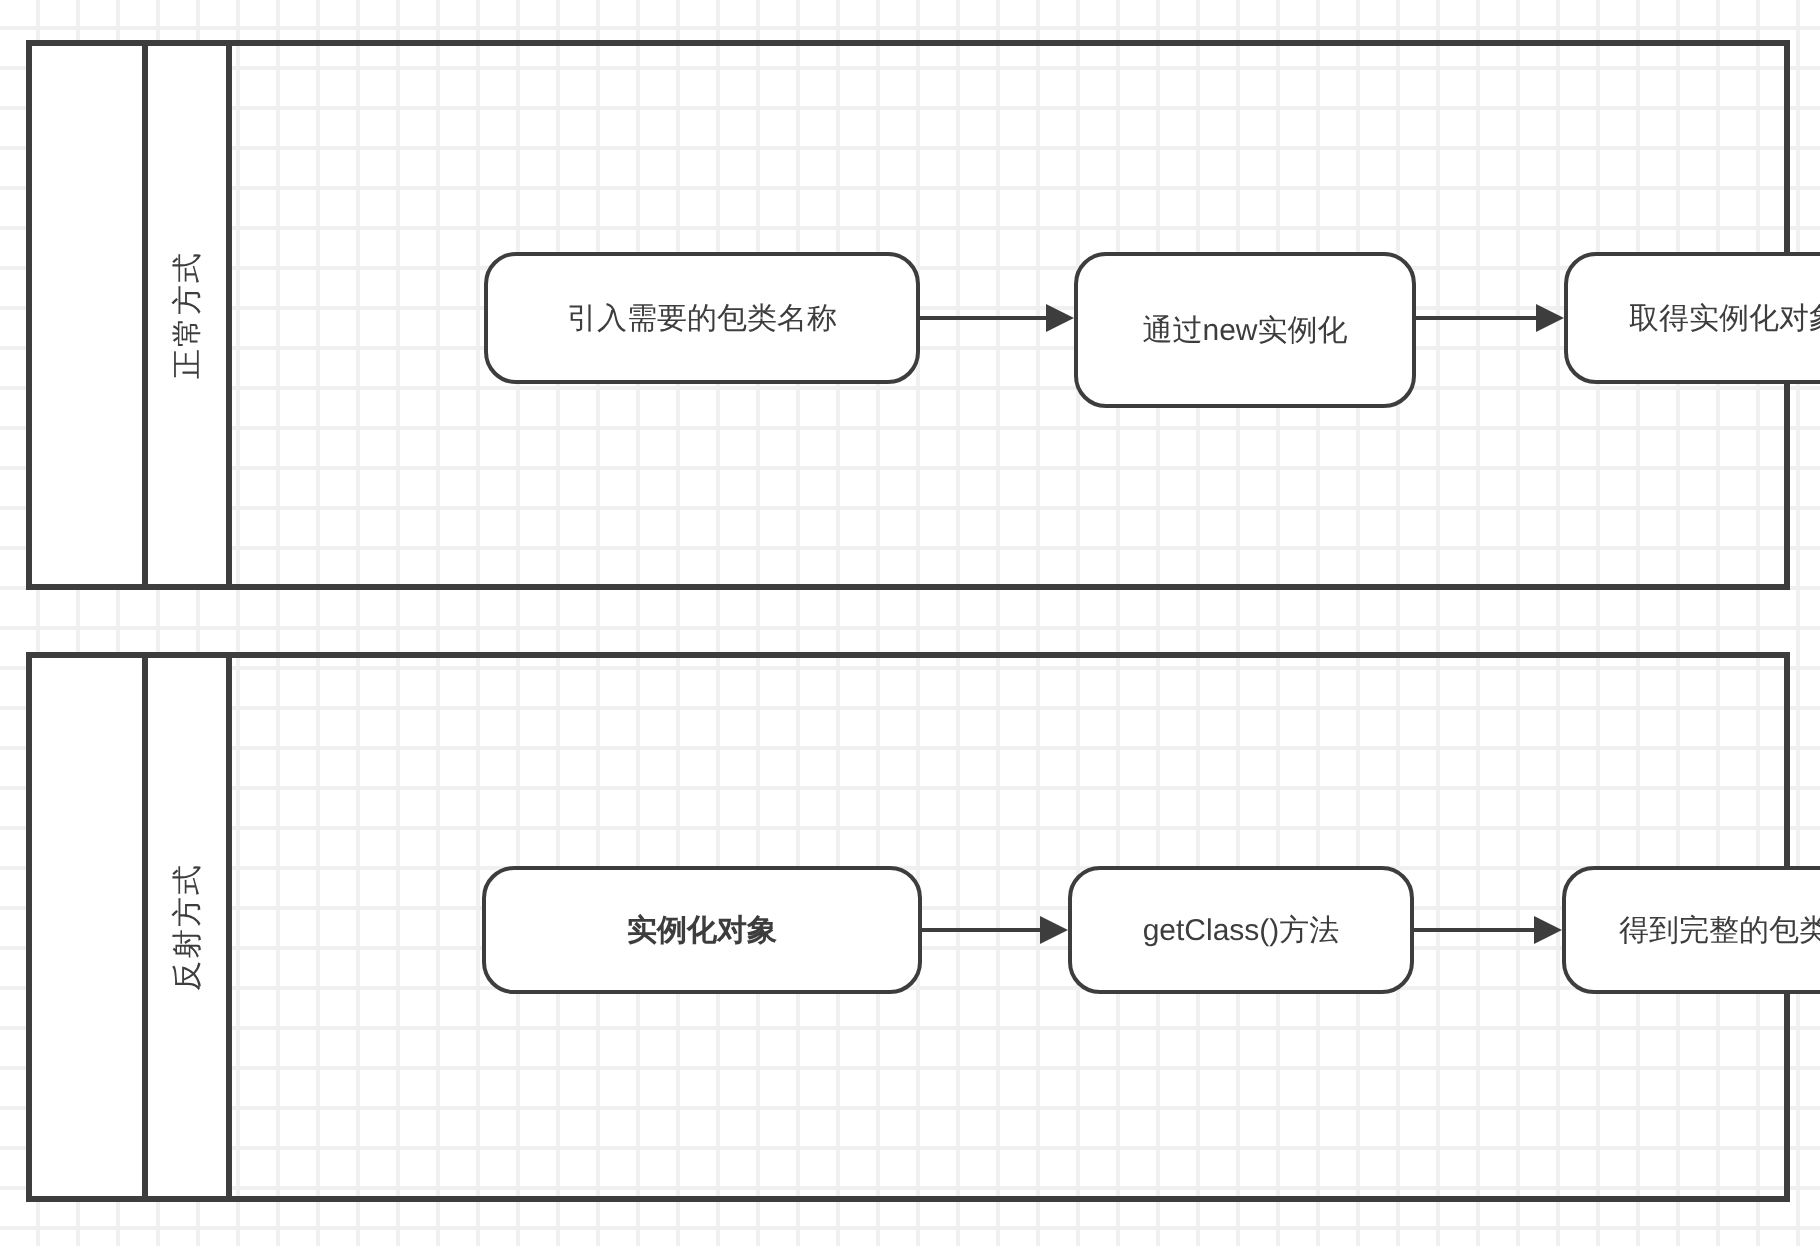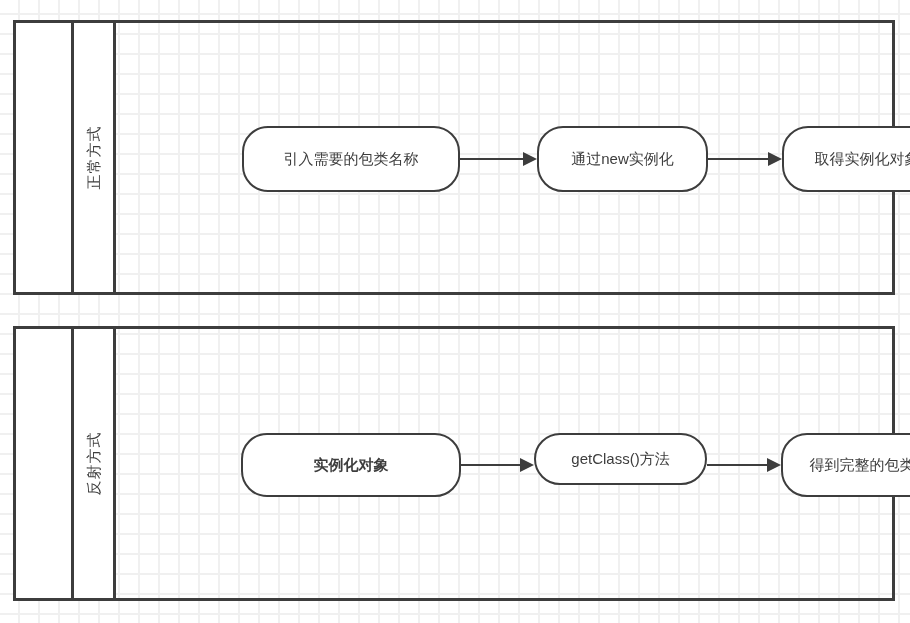--- a/index.html
+++ b/index.html
@@ -55,35 +55,35 @@
   }
   .lane-content {
     flex: 1 1 auto;
     position: relative;
   }
   .node {
     position: absolute;
     box-sizing: border-box;
     background: #ffffff;
     border: 2.5px solid #3d3d3d;
-    border-radius: 26px;
+    border-radius: 16px;
     display: flex;
     align-items: center;
     justify-content: center;
     font-size: 15px;
     color: #3d3d3d;
     text-align: center;
   }
   
   .n-t1 { left: 126px; top: 103px; width: 218px; height: 66px; }
-  .n-t2 { left: 421px; top: 103px; width: 171px; height: 66px; }
+  .n-t2 { left: 421px; top: 103px; width: 171px; height: 78px; }
   .n-t3 { left: 666px; top: 103px; width: 170px; height: 66px; }
   
   .n-b1 { left: 125px; top: 104px; width: 220px; height: 64px; font-weight: bold; }
-  .n-b2 { left: 418px; top: 104px; width: 173px; height: 52px; }
+  .n-b2 { left: 418px; top: 104px; width: 173px; height: 64px; }
   .n-b3 { left: 665px; top: 104px; width: 192px; height: 64px; }
 
   .edge-line {
     position: absolute;
     height: 2px;
     background: #3d3d3d;
   }
   .edge-head {
     position: absolute;
     width: 0;

